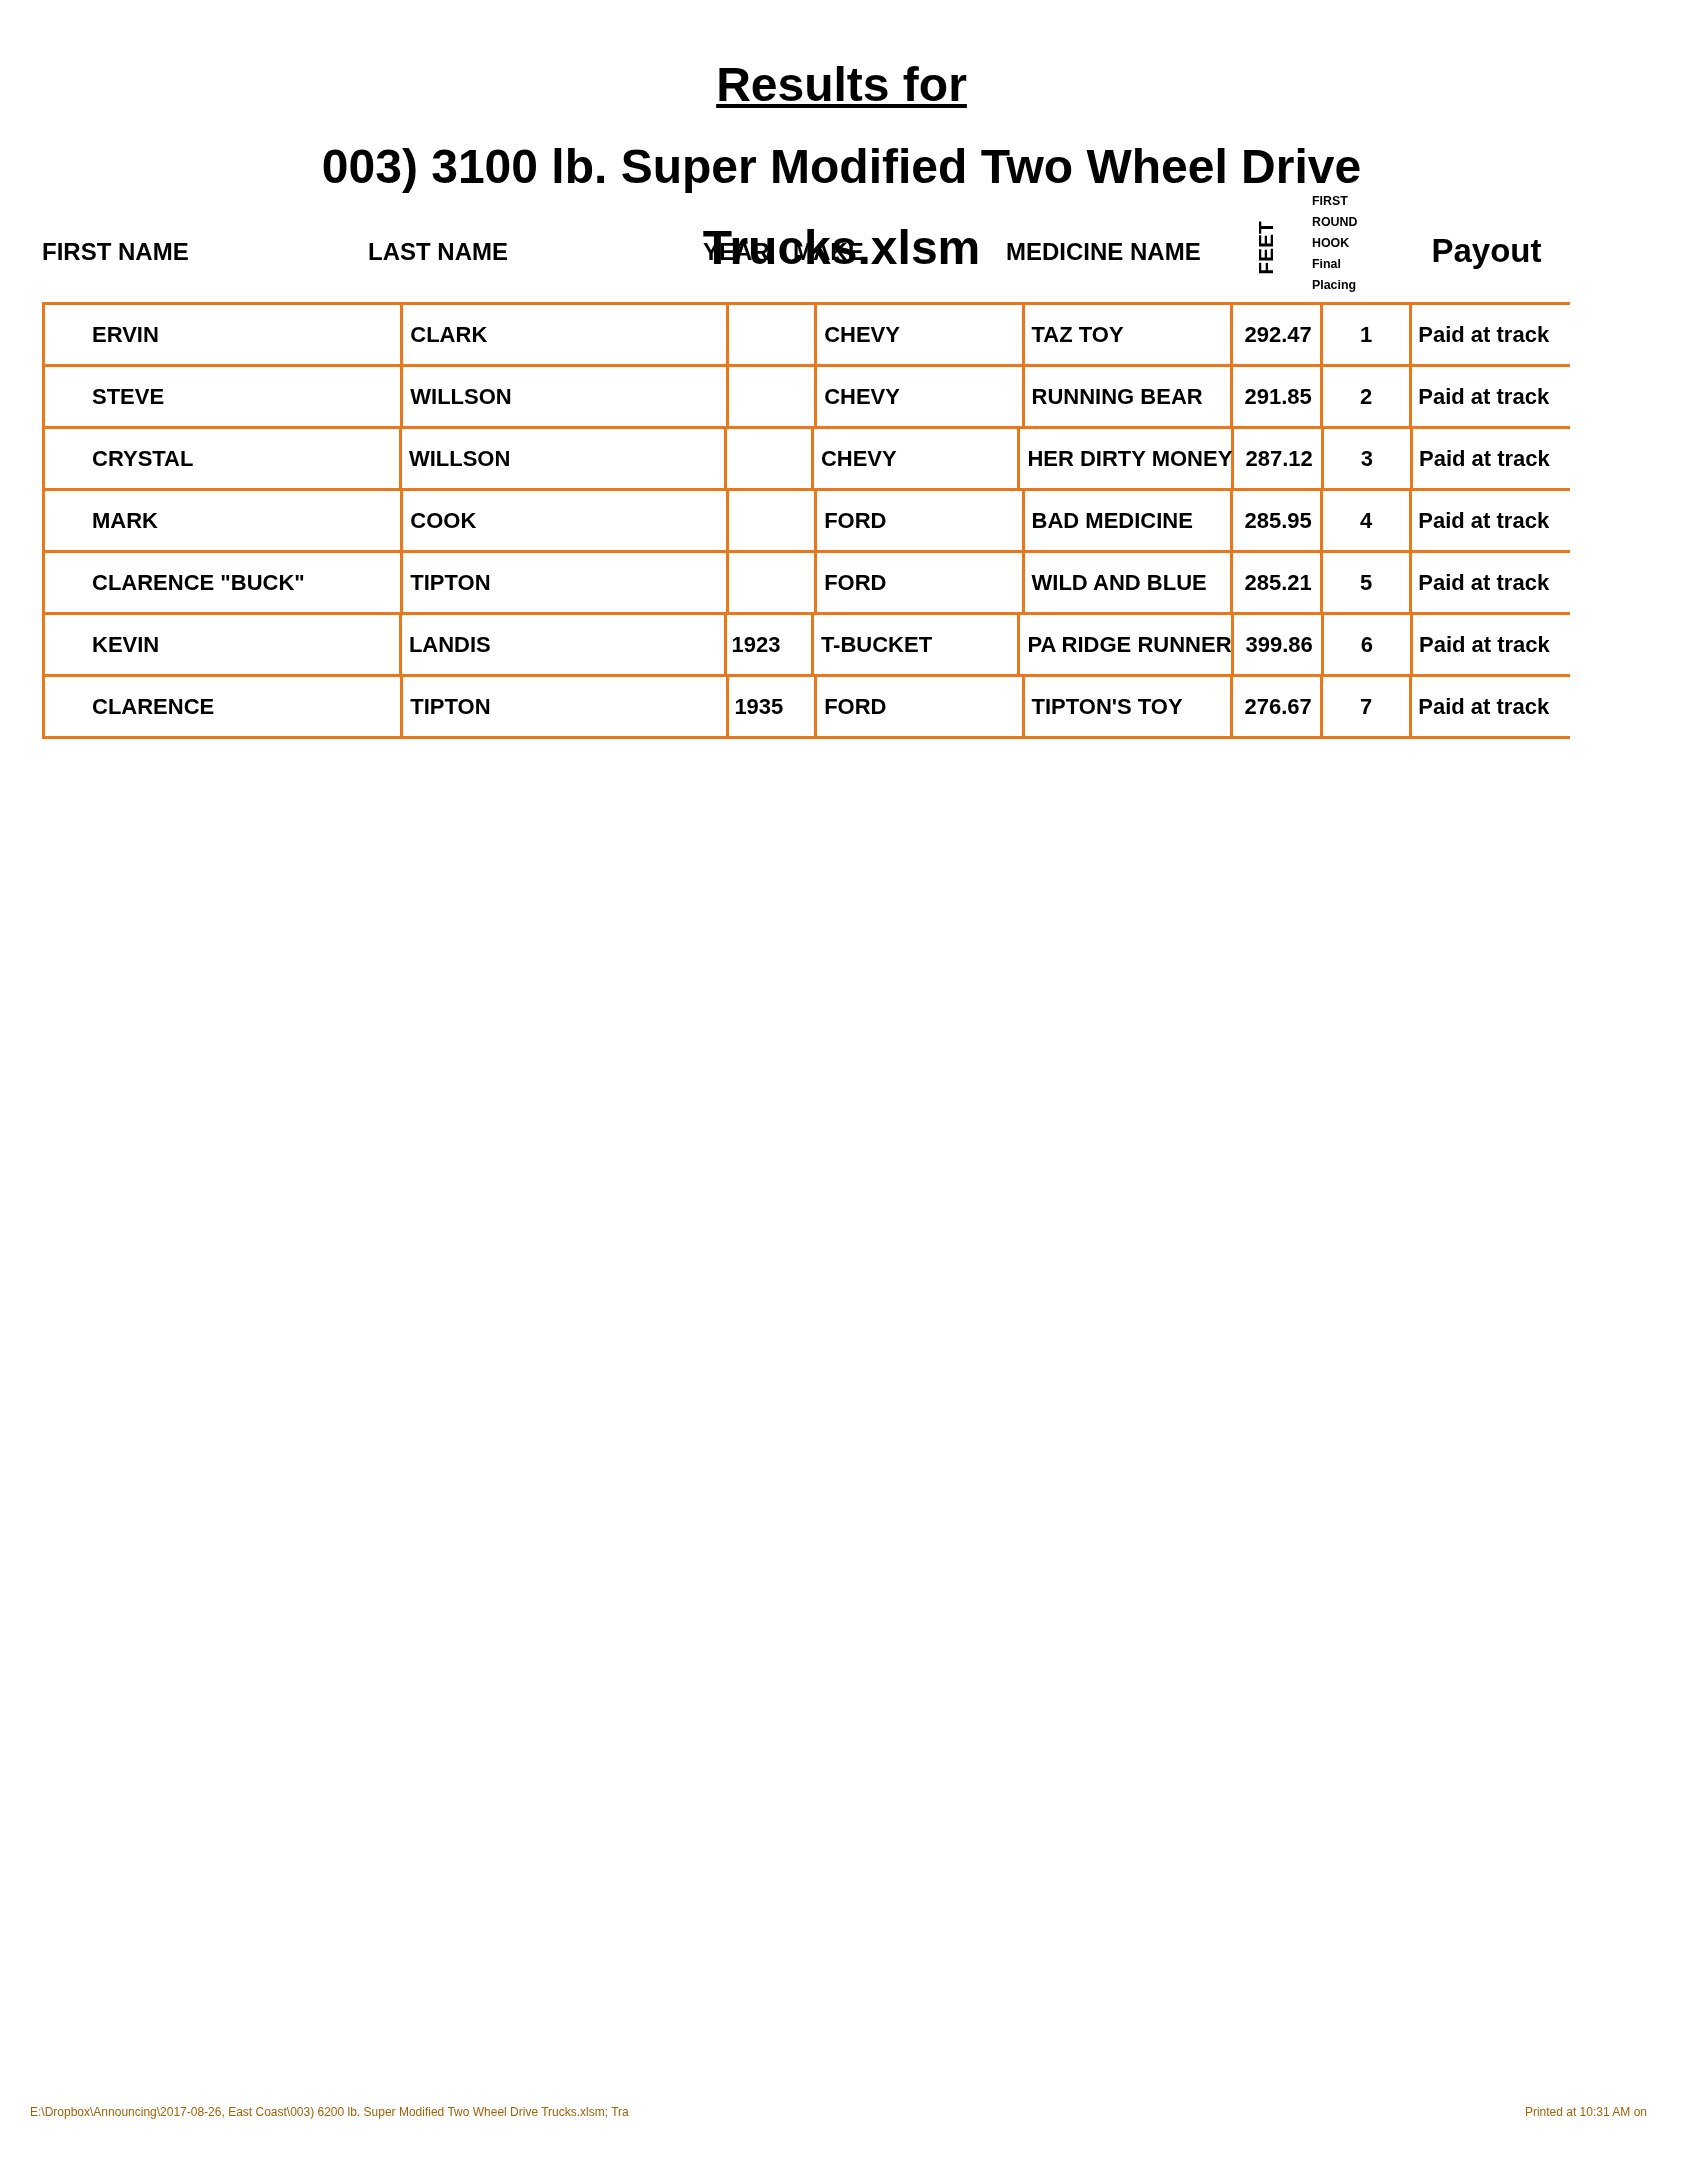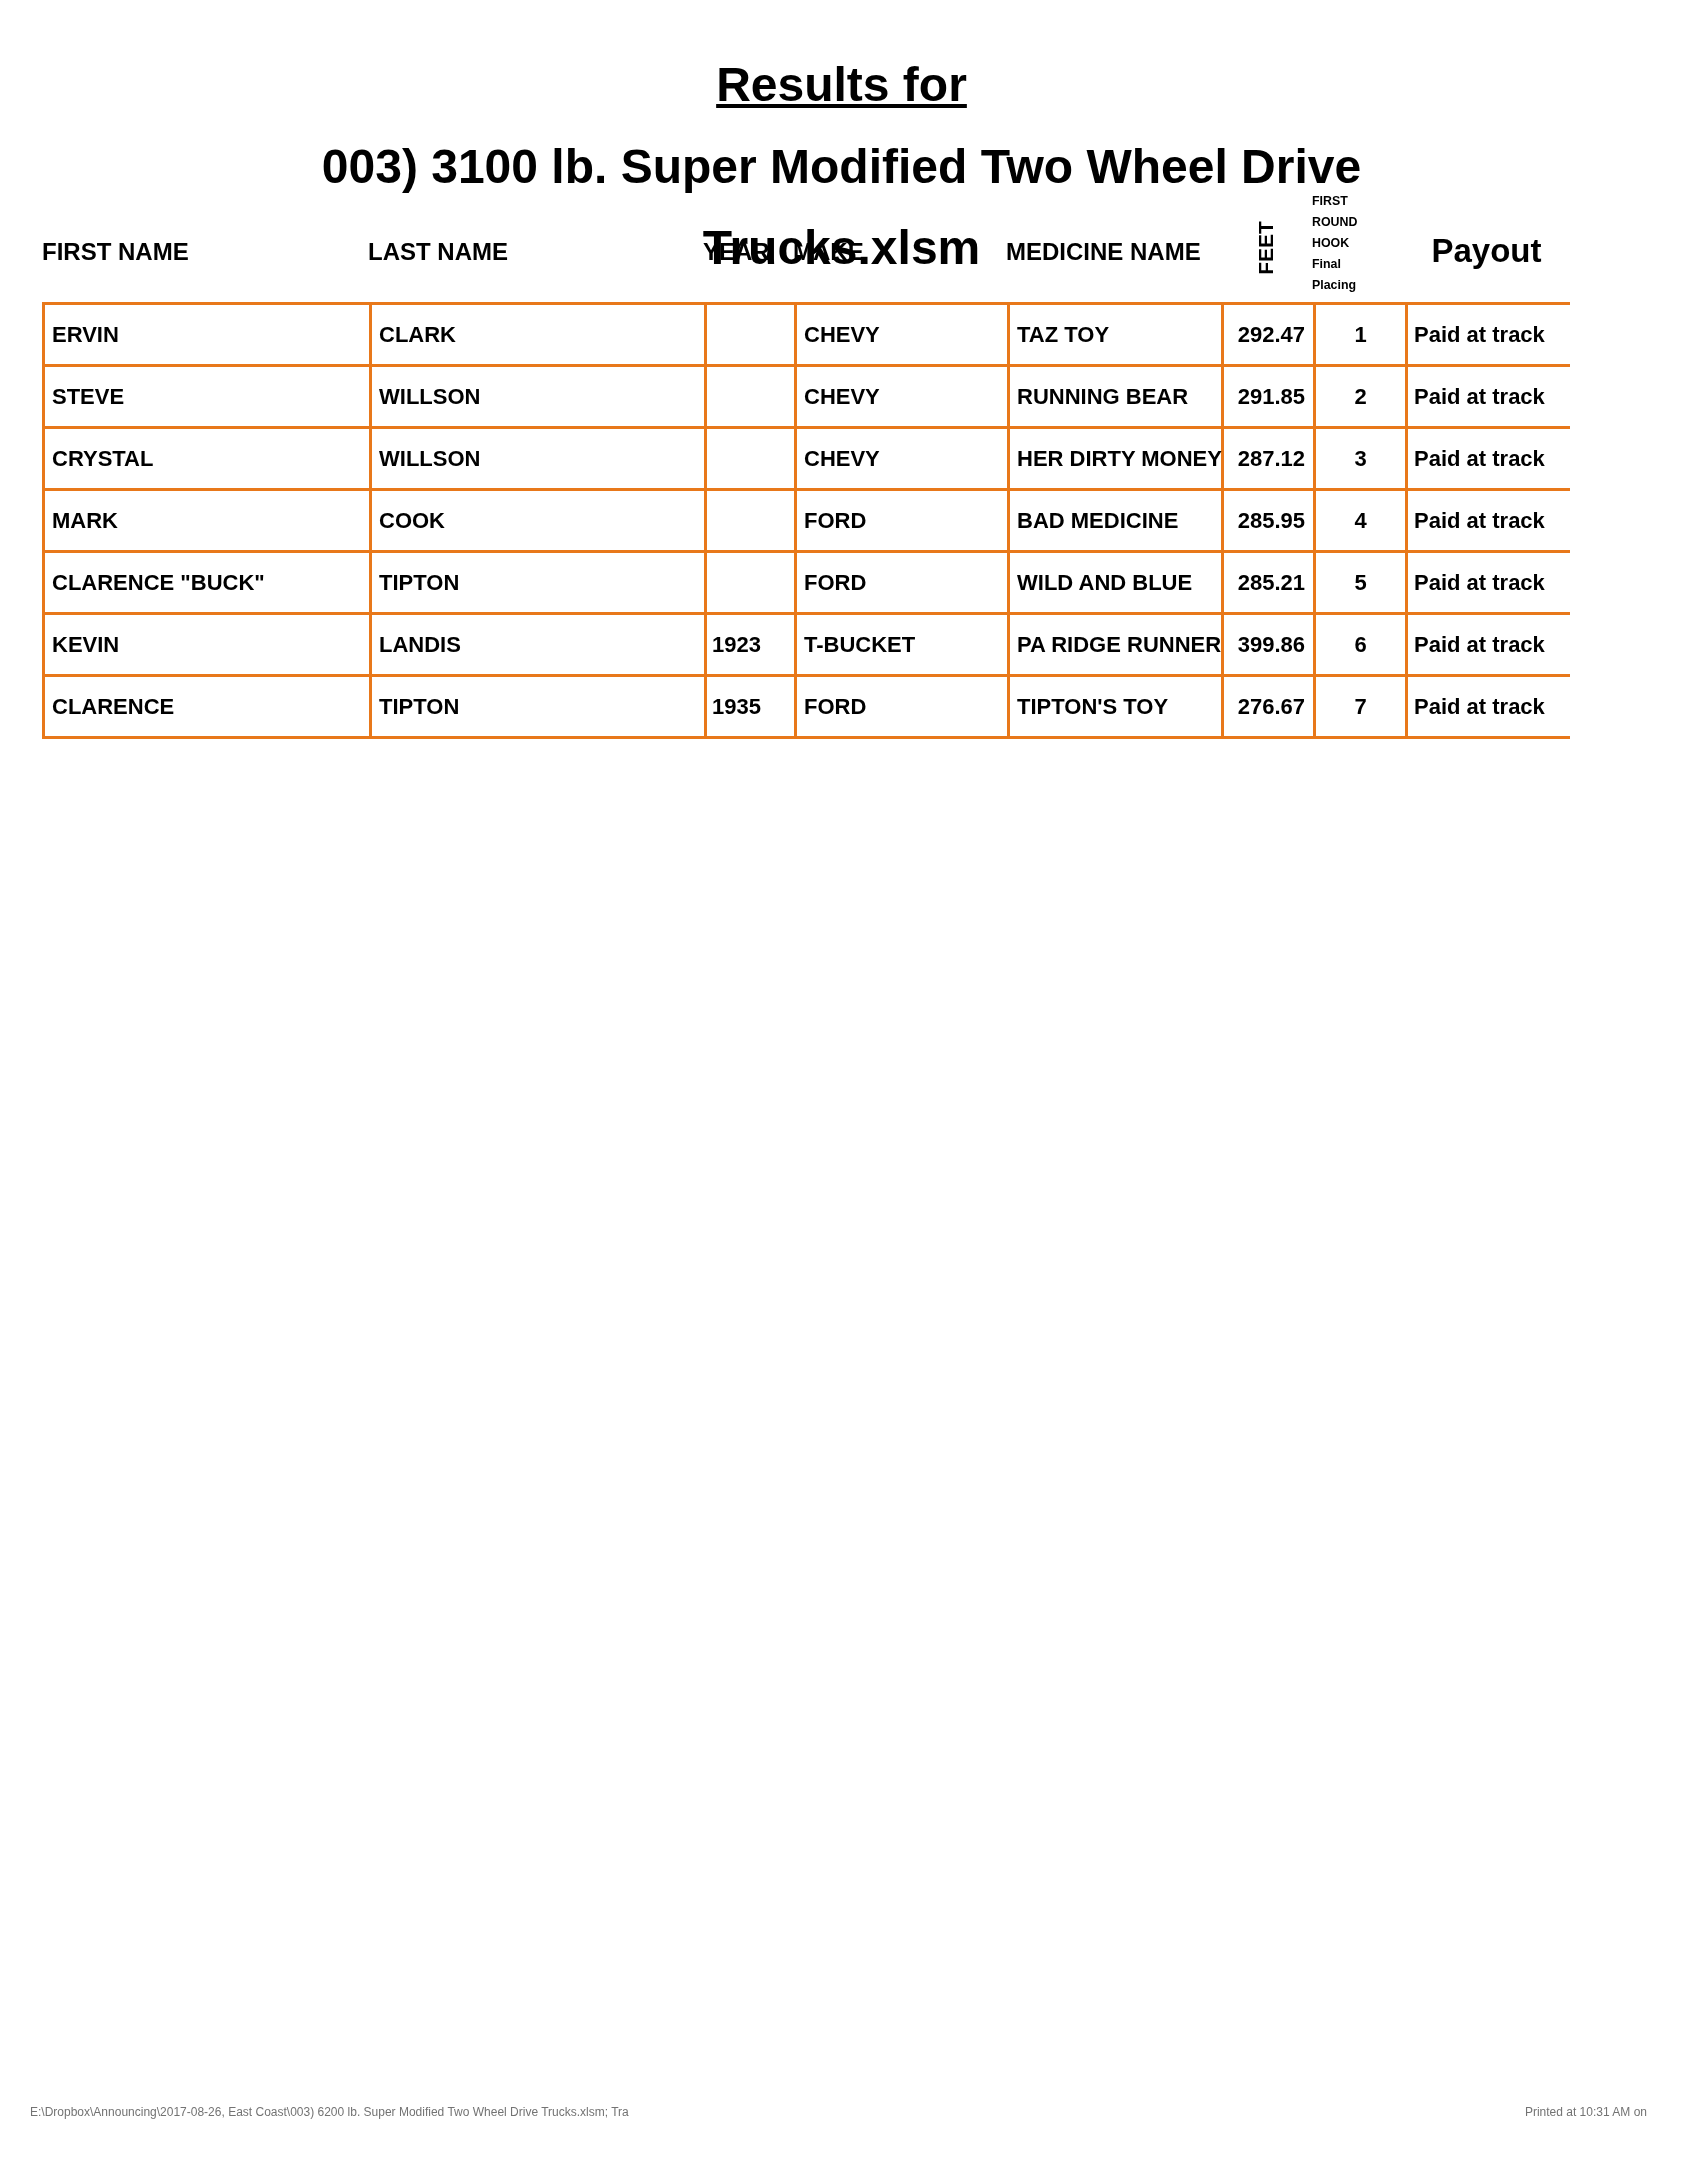--- a/index.html
+++ b/index.html
@@ -53,41 +53,42 @@
   }
 
   .ptable{
     position:absolute;left:42px;top:302px;width:1528px;
     border-left:3px solid var(--border-orange);
     box-sizing:border-box;
   }
   .trow{
     display:flex;height:62px;box-sizing:border-box;
     border-top:3px solid var(--border-orange);
+    padding-left:40px;
   }
   .trow:last-child{border-bottom:3px solid var(--border-orange);height:65px;}
   .cell{
     box-sizing:border-box;height:100%;
     border-right:3px solid var(--border-orange);
     display:flex;align-items:center;
     font-weight:bold;font-size:22px;
     white-space:nowrap;overflow:visible;
   }
   .c-first  {width:327px;padding-left:7px;}
   .c-last   {width:335px;padding-left:7px;}
   .c-year   {width:90px; padding-left:5px;}
   .c-make   {width:213px;padding-left:7px;}
   .c-vehicle{width:214px;padding-left:7px;}
   .c-feet   {width:92px; justify-content:flex-end;padding-right:8px;}
   .c-placing{width:92px; justify-content:center;}
   .c-payout {width:162px;padding-left:6px;border-right:none;}
 
   .footer{
     position:absolute;top:2105px;
-    font-size:12px;font-weight:normal;color:#737373;
+    font-size:12px;font-weight:normal;color:#a16207;
     white-space:nowrap;
   }
   .footer-left{left:30px;}
   .footer-right{right:36px;}
 </style>
 </head>
 <body>
 
 <div id="title1" class="title">Results for</div>
 <div id="title2" class="title">003) 3100 lb. Super Modified Two Wheel Drive</div>

